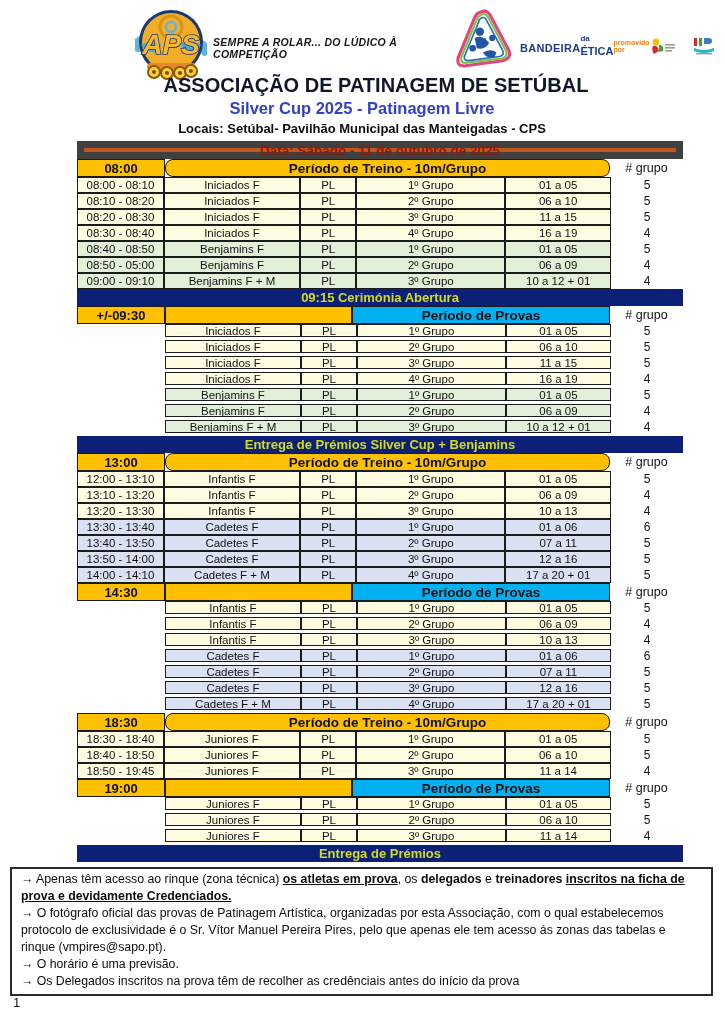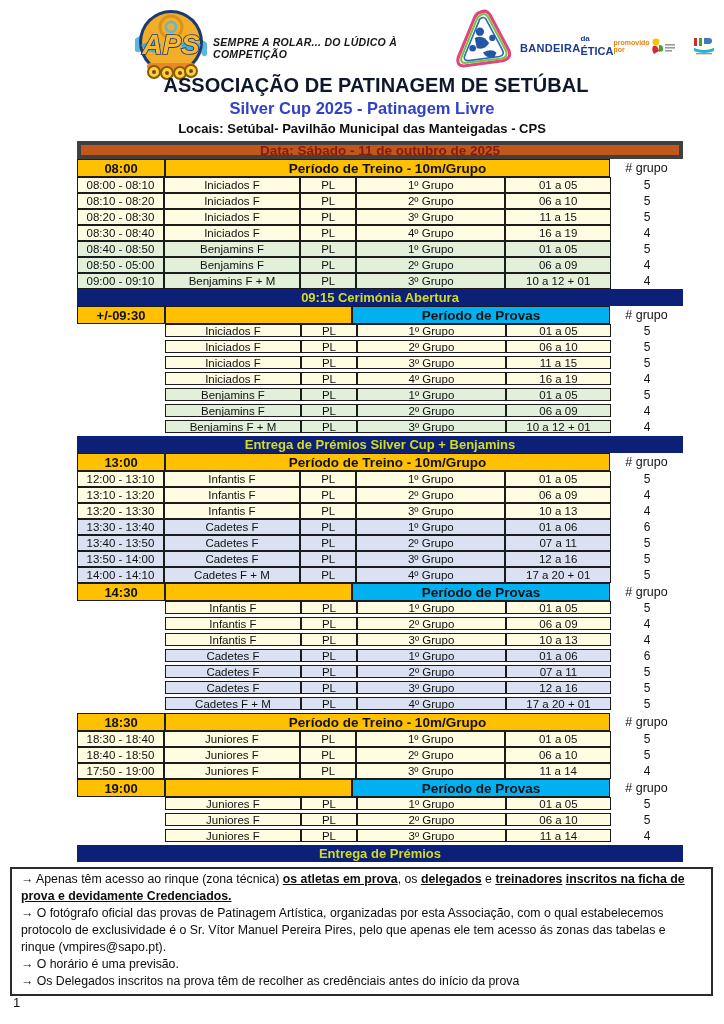--- a/index.html
+++ b/index.html
@@ -14,48 +14,48 @@
   .ethics-t1{font-size:11px;font-weight:bold;color:#1d3a8f;letter-spacing:.3px;line-height:12px;margin-top:8px;}
   .ethics-t2{font-size:11px;font-weight:bold;color:#1d3a8f;line-height:12px;}
   .ethics-t2 .small{font-size:8px;}
   .ethics-promo{font-size:7px;font-weight:bold;color:#e8820c;margin-top:3px;}
   .mini-logos{display:flex;gap:16px;margin-top:4px;align-items:flex-start;}
   .title{position:absolute;top:74px;left:14px;width:100%;text-align:center;font-size:20px;font-weight:bold;color:#0f172a;}
   .subtitle{position:absolute;top:99px;left:0;width:100%;text-align:center;font-size:16.5px;font-weight:bold;color:var(--subtitle_blue);}
   .venue{position:absolute;top:121px;left:0;width:100%;text-align:center;font-size:13px;font-weight:bold;color:#0d0d0d;}
   
   #schedule{position:absolute;left:77px;top:141px;width:606px;}
-  .date-bar{height:18px;background:var(--date_bar_bg);color:var(--date_bar_text);border:4px solid #404040;
+  .date-bar{height:18px;background:var(--date_bar_bg);color:var(--date_bar_text);border:7px solid #404040;
             box-sizing:border-box;display:flex;align-items:center;justify-content:center;
             font-size:13.5px;font-weight:bold;}
   .navy-bar{height:17px;background:var(--navy);color:var(--bar_text);display:flex;align-items:center;
             justify-content:center;font-size:13px;font-weight:bold;}
   .hdr-row{display:flex;height:18px;}
   .cell{box-sizing:border-box;border:1px solid #1b1b1b;display:flex;align-items:center;justify-content:center;}
   .h-time{width:88px;background:var(--gold);font-size:13px;font-weight:bold;}
-  .h-period-full{width:445px;background:var(--gold);font-size:13.5px;font-weight:bold;}
+  .h-period-full{width:445px;background:var(--gold);font-size:13.5px;font-weight:bold;border-radius:8px;}
   .h-empty{width:187px;background:var(--gold);}
   .h-cyan{width:258px;background:var(--cyan);font-size:13.5px;font-weight:bold;}
   .h-grupo{width:73px;display:flex;align-items:center;justify-content:center;font-size:12.5px;}
   .row{display:flex;font-size:11.5px;}
   .row.treino{height:16px;}
   .row.prova{height:13px;margin:0 0 3px 88px;}
   .c-time{width:88px;}
   .c-cat{width:138px;}
   .c-disc{width:57px;}
   .c-grp{width:151px;text-align:right;}
   .c-nums{width:107px;}
   .c-count{width:73px;display:flex;align-items:center;justify-content:center;font-size:12px;}
   .tint-cream{background:var(--cream);}
   .tint-green{background:var(--green);}
   .tint-blue{background:var(--blue);}
   
   #notes{position:absolute;left:10px;top:867px;width:703px;box-sizing:border-box;border:2px solid #2b2b2b;
          padding:2px 9px 4px 9px;font-size:12.3px;line-height:17px;color:#0d0d0d;}
-  .note .b{font-weight:bold;text-decoration:underline;}
+  .note .b{font-weight:bold;}
   .note .u{text-decoration:underline;}
   .pagenum{position:absolute;left:13px;top:995px;font-size:13px;color:#111;}
 </style>
 </head>
 <body>
 
 <div class="page">
 
   <div class="aps-logo">
     <svg viewBox="0 0 80 72" width="80" height="72">
@@ -372,21 +372,21 @@
       </div>
       <div class="row treino">
         <div class="cell c-time tint-cream">18:40 - 18:50</div>
         <div class="cell c-cat tint-cream">Juniores F</div>
         <div class="cell c-disc tint-cream">PL</div>
         <div class="cell c-grp tint-cream">2º Grupo</div>
         <div class="cell c-nums tint-cream">06 a 10</div>
         <div class="c-count">5</div>
       </div>
       <div class="row treino">
-        <div class="cell c-time tint-cream">17:50 - 19:00</div>
+        <div class="cell c-time tint-cream">18:50 - 19:45</div>
         <div class="cell c-cat tint-cream">Juniores F</div>
         <div class="cell c-disc tint-cream">PL</div>
         <div class="cell c-grp tint-cream">3º Grupo</div>
         <div class="cell c-nums tint-cream">11 a 14</div>
         <div class="c-count">4</div>
       </div>
       <div class="hdr-row">
         <div class="cell h-time">19:00</div>
         <div class="cell h-empty"></div>
         <div class="cell h-cyan">Período de Provas</div>

